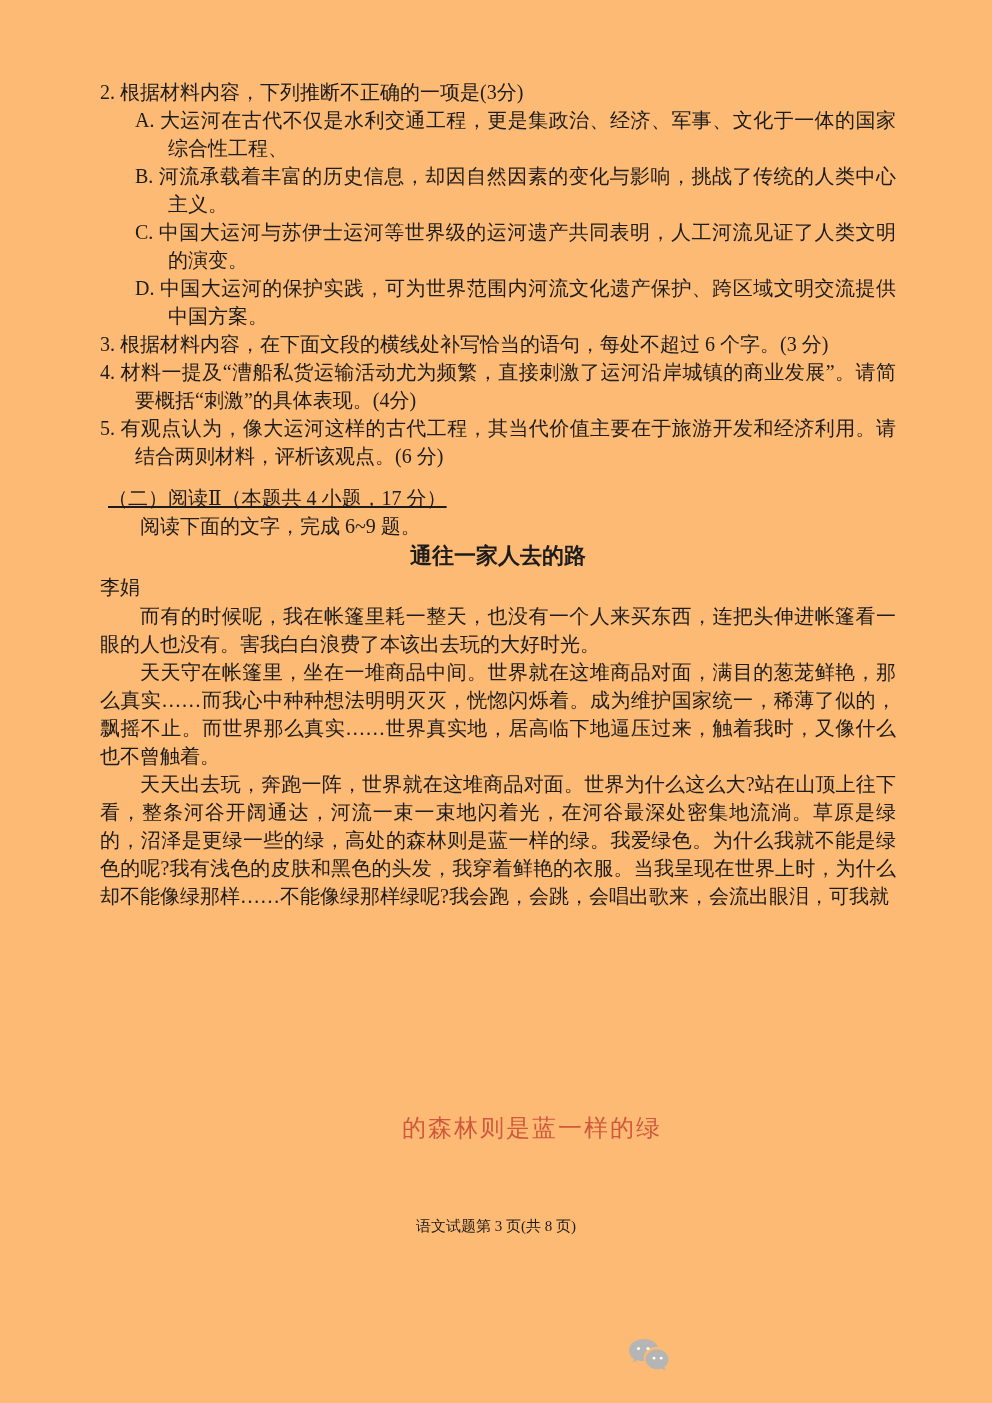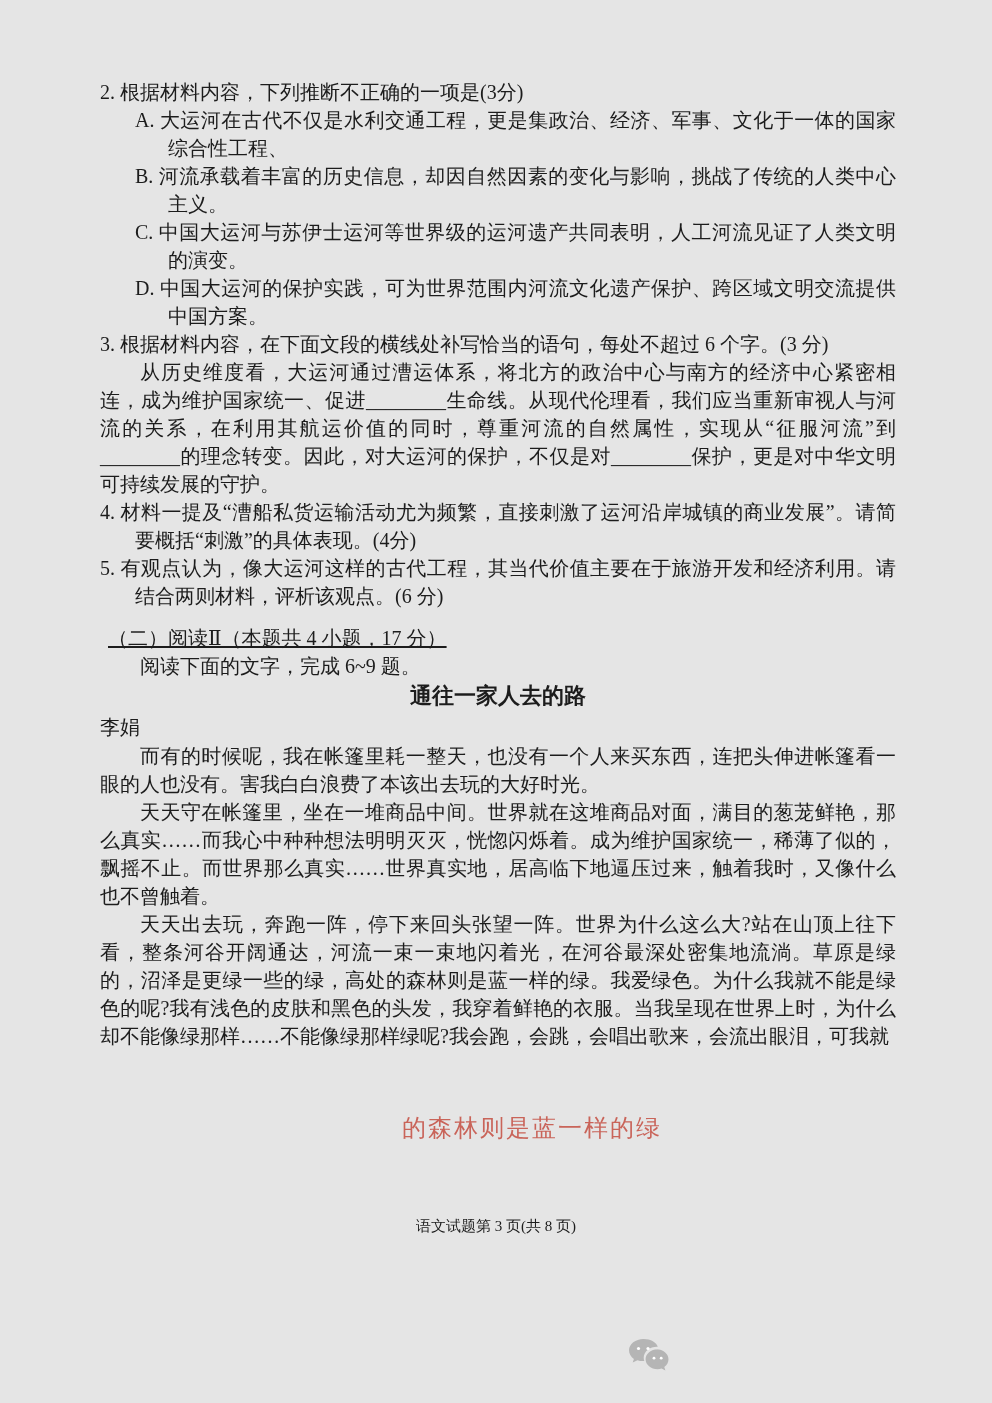--- a/index.html
+++ b/index.html
@@ -1,21 +1,21 @@
 <!DOCTYPE html>
 <html><head>
 <meta charset="utf-8">
 <style>
   * { margin: 0; padding: 0; box-sizing: border-box; }
   html, body { background: #ffffff; }
   .page {
     position: relative;
     width: 992px;
     height: 1403px;
-    background: #e5e5e5;
+    background: #fdba74;
     font-family: "Liberation Serif", "DejaVu Serif", serif;
     color: #1c1c1c;
     font-size: 20px;
     line-height: 28px;
     overflow: hidden;
   }
   .content {
     position: absolute;
     top: 78px;
     left: 100px;
@@ -78,34 +78,33 @@
 <div class="page">
   <div class="content">
 
     <p class="hang">2. 根据材料内容，下列推断不正确的一项是(3分)</p>
     <div class="option">A. 大运河在古代不仅是水利交通工程，更是集政治、经济、军事、文化于一体的国家综合性工程、</div>
     <div class="option">B. 河流承载着丰富的历史信息，却因自然因素的变化与影响，挑战了传统的人类中心主义。</div>
     <div class="option">C. 中国大运河与苏伊士运河等世界级的运河遗产共同表明，人工河流见证了人类文明的演变。</div>
     <div class="option">D. 中国大运河的保护实践，可为世界范围内河流文化遗产保护、跨区域文明交流提供中国方案。</div>
 
     <p class="hang">3. 根据材料内容，在下面文段的横线处补写恰当的语句，每处不超过 6 个字。(3 分)</p>
-    <p class="indent">从历史维度看，大运河通过漕运体系，将北方的政治中心与南方的经济中心紧密相连，成为维护国家统一、促进________生命线。从现代伦理看，我们应当重新审视人与河流的关系，在利用其航运价值的同时，尊重河流的自然属性，实现从“征服河流”到________的理念转变。因此，对大运河的保护，不仅是对________保护，更是对中华文明可持续发展的守护。</p>
 
     <p class="hang">4. 材料一提及“漕船私货运输活动尤为频繁，直接刺激了运河沿岸城镇的商业发展”。请简要概括“刺激”的具体表现。(4分)</p>
     <p class="hang">5. 有观点认为，像大运河这样的古代工程，其当代价值主要在于旅游开发和经济利用。请结合两则材料，评析该观点。(6 分)</p>
 
     <p class="section-head">（二）阅读Ⅱ（本题共 4 小题，17 分）</p>
     <p class="indent">阅读下面的文字，完成 6~9 题。</p>
 
     <h2 class="passage-title">通往一家人去的路</h2>
     <p class="author">李娟</p>
 
     <p class="para">而有的时候呢，我在帐篷里耗一整天，也没有一个人来买东西，连把头伸进帐篷看一眼的人也没有。害我白白浪费了本该出去玩的大好时光。</p>
     <p class="para">天天守在帐篷里，坐在一堆商品中间。世界就在这堆商品对面，满目的葱茏鲜艳，那么真实……而我心中种种想法明明灭灭，恍惚闪烁着。成为维护国家统一，稀薄了似的，飘摇不止。而世界那么真实……世界真实地，居高临下地逼压过来，触着我时，又像什么也不曾触着。</p>
-    <p class="para">天天出去玩，奔跑一阵，停下来回头张望一阵。世界为什么这么大?站在山顶上往下看，整条河谷开阔通达，河流一束一束地闪着光，在河谷最深处密集地流淌。草原是绿的，沼泽是更绿一些的绿，高处的森林则是蓝一样的绿。我爱绿色。为什么我就不能是绿色的呢?我有浅色的皮肤和黑色的头发，我穿着鲜艳的衣服。当我呈现在世界上时，为什么却不能像绿那样……不能像绿那样绿呢?我会跑，会跳，会唱出歌来，会流出眼泪，可我就</p>
+    <p class="para">天天出去玩，奔跑一阵，世界就在这堆商品对面。世界为什么这么大?站在山顶上往下看，整条河谷开阔通达，河流一束一束地闪着光，在河谷最深处密集地流淌。草原是绿的，沼泽是更绿一些的绿，高处的森林则是蓝一样的绿。我爱绿色。为什么我就不能是绿色的呢?我有浅色的皮肤和黑色的头发，我穿着鲜艳的衣服。当我呈现在世界上时，为什么却不能像绿那样……不能像绿那样绿呢?我会跑，会跳，会唱出歌来，会流出眼泪，可我就</p>
 
   </div>
 
   <div class="red-watermark">的森林则是蓝一样的绿</div>
 
   <div class="footer">语文试题第 3 页(共 8 页)</div>
 
   <div class="wechat">
     <svg width="42" height="36" viewBox="0 0 42 36" aria-hidden="true">
       <g fill="#b5b5b5">

